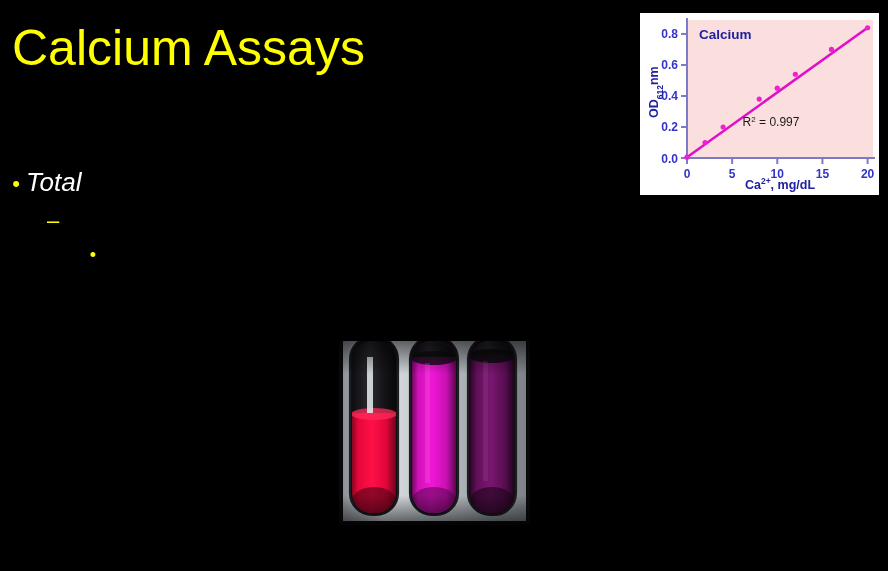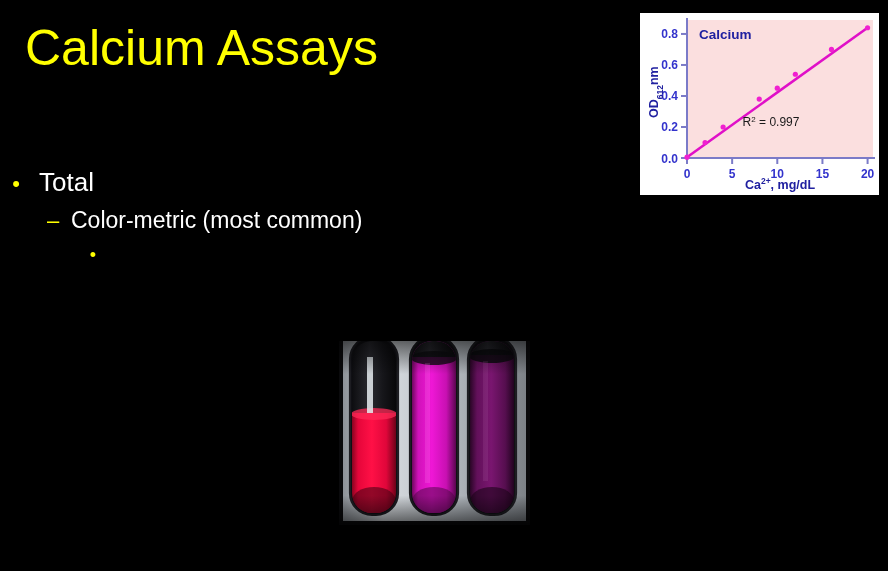--- a/index.html
+++ b/index.html
@@ -12,21 +12,21 @@
     height: 571px;
     position: relative;
     overflow: hidden;
     font-family: "Liberation Sans", sans-serif;
     background: #000000;
   }
 
   
   #slide-title {
     position: absolute;
-    left: 25px;
+    left: 12px;
     top: 17px;
     font-size: 50px;
     line-height: 62px;
     color: #FFFF00;
     letter-spacing: 0px;
     white-space: nowrap;
     font-weight: normal;
   }
 
   
@@ -55,21 +55,21 @@
   .lvl1 { margin-bottom: 3px; }
   .lvl1 .bullet-mark {
     width: 20px;
     margin-left: 6px;
     font-size: 22px;
     line-height: 34px;
   }
   .lvl1 .bullet-text {
     font-size: 26px;
     line-height: 34px;
-    margin-left: 13px;
+    font-style: italic;
   }
 
   
   .lvl2 { margin-bottom: 3px; }
   .lvl2 .bullet-mark {
     width: 18px;
     margin-left: 44px;
     font-size: 22px;
     line-height: 33px;
   }
@@ -122,21 +122,20 @@
 
 <div id="bullet-list">
 
   <div class="bullet-row lvl1">
     <span class="bullet-mark">•</span>
     <span class="bullet-text" style="color: rgb(255, 255, 255);">Total</span>
   </div>
 
   <div class="bullet-row lvl2">
     <span class="bullet-mark">–</span>
-    <span class="bullet-text" style="color: rgb(255, 255, 255);">Color-metric (most common)</span>
   </div>
 
   <div class="bullet-row lvl3">
     <span class="bullet-mark">•</span>
   </div>
 
 </div>
 
 <div id="chart-panel">
   <svg id="chart-svg" width="239" height="182" viewBox="0 0 239 182">

